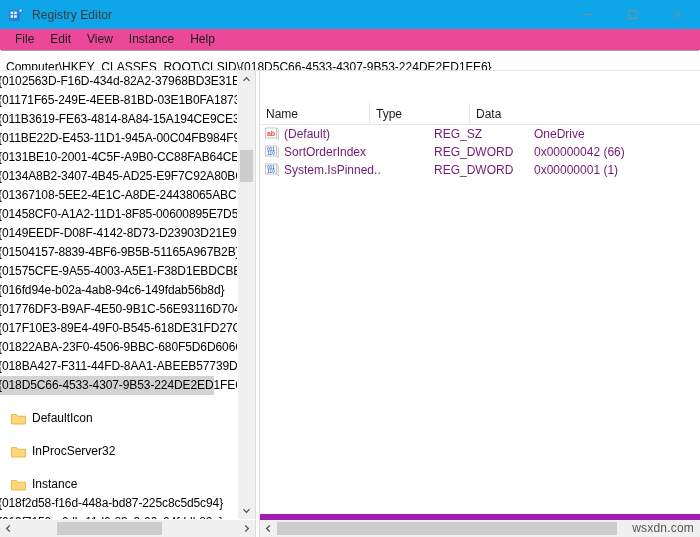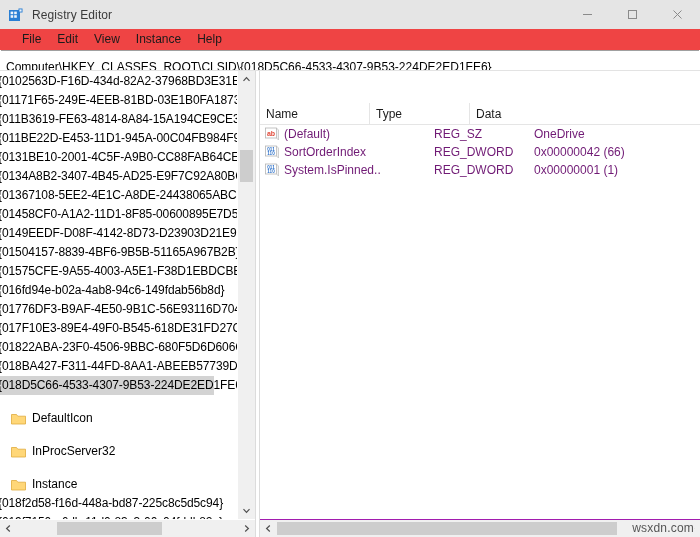--- a/index.html
+++ b/index.html
@@ -22,21 +22,21 @@
     background: #ffffff;
     box-sizing: border-box;
     display: flex;
     flex-direction: column;
   }
 
   
   .titlebar {
     height: 29px;
     min-height: 29px;
-    background: #e5e5e5;
+    background: #0ea5e9;
     display: flex;
     align-items: center;
     position: relative;
   }
   .app-icon {
     width: 16px;
     height: 16px;
     margin-left: 8px;
     margin-right: 8px;
     position: relative;
@@ -63,22 +63,22 @@
     justify-content: center;
   }
   .winbtn svg { display: block; }
 
   
   .menubar {
     height: 21px;
     min-height: 21px;
     display: flex;
     align-items: center;
-    padding-left: 14px;
-    background: #ef4444;
+    padding-left: 7px;
+    background: #ec4899;
   }
   .menuitem {
     font-size: 12px;
     color: #1b1b1b;
     padding: 2px 8px 3px 8px;
     white-space: nowrap;
   }
 
   
   .addressbar-wrap {
@@ -296,21 +296,21 @@
   .cell-type { width: 100px; min-width: 100px; padding-left: 6px; box-sizing: border-box; margin-left: 48px; }
   .cell-data { flex: 1 1 auto; padding-left: 6px; box-sizing: border-box; }
 
   .right-hscroll {
     height: 17px;
     min-height: 17px;
     background: #f0f0f0;
     display: flex;
     align-items: center;
     position: relative;
-    border-top: 1px solid #a21caf;
+    border-top: 6px solid #a21caf;
   }
   .watermark {
     position: absolute;
     right: 6px;
     top: 0;
     height: 17px;
     line-height: 17px;
     font-size: 12px;
     color: #555555;
     letter-spacing: 0.2px;

